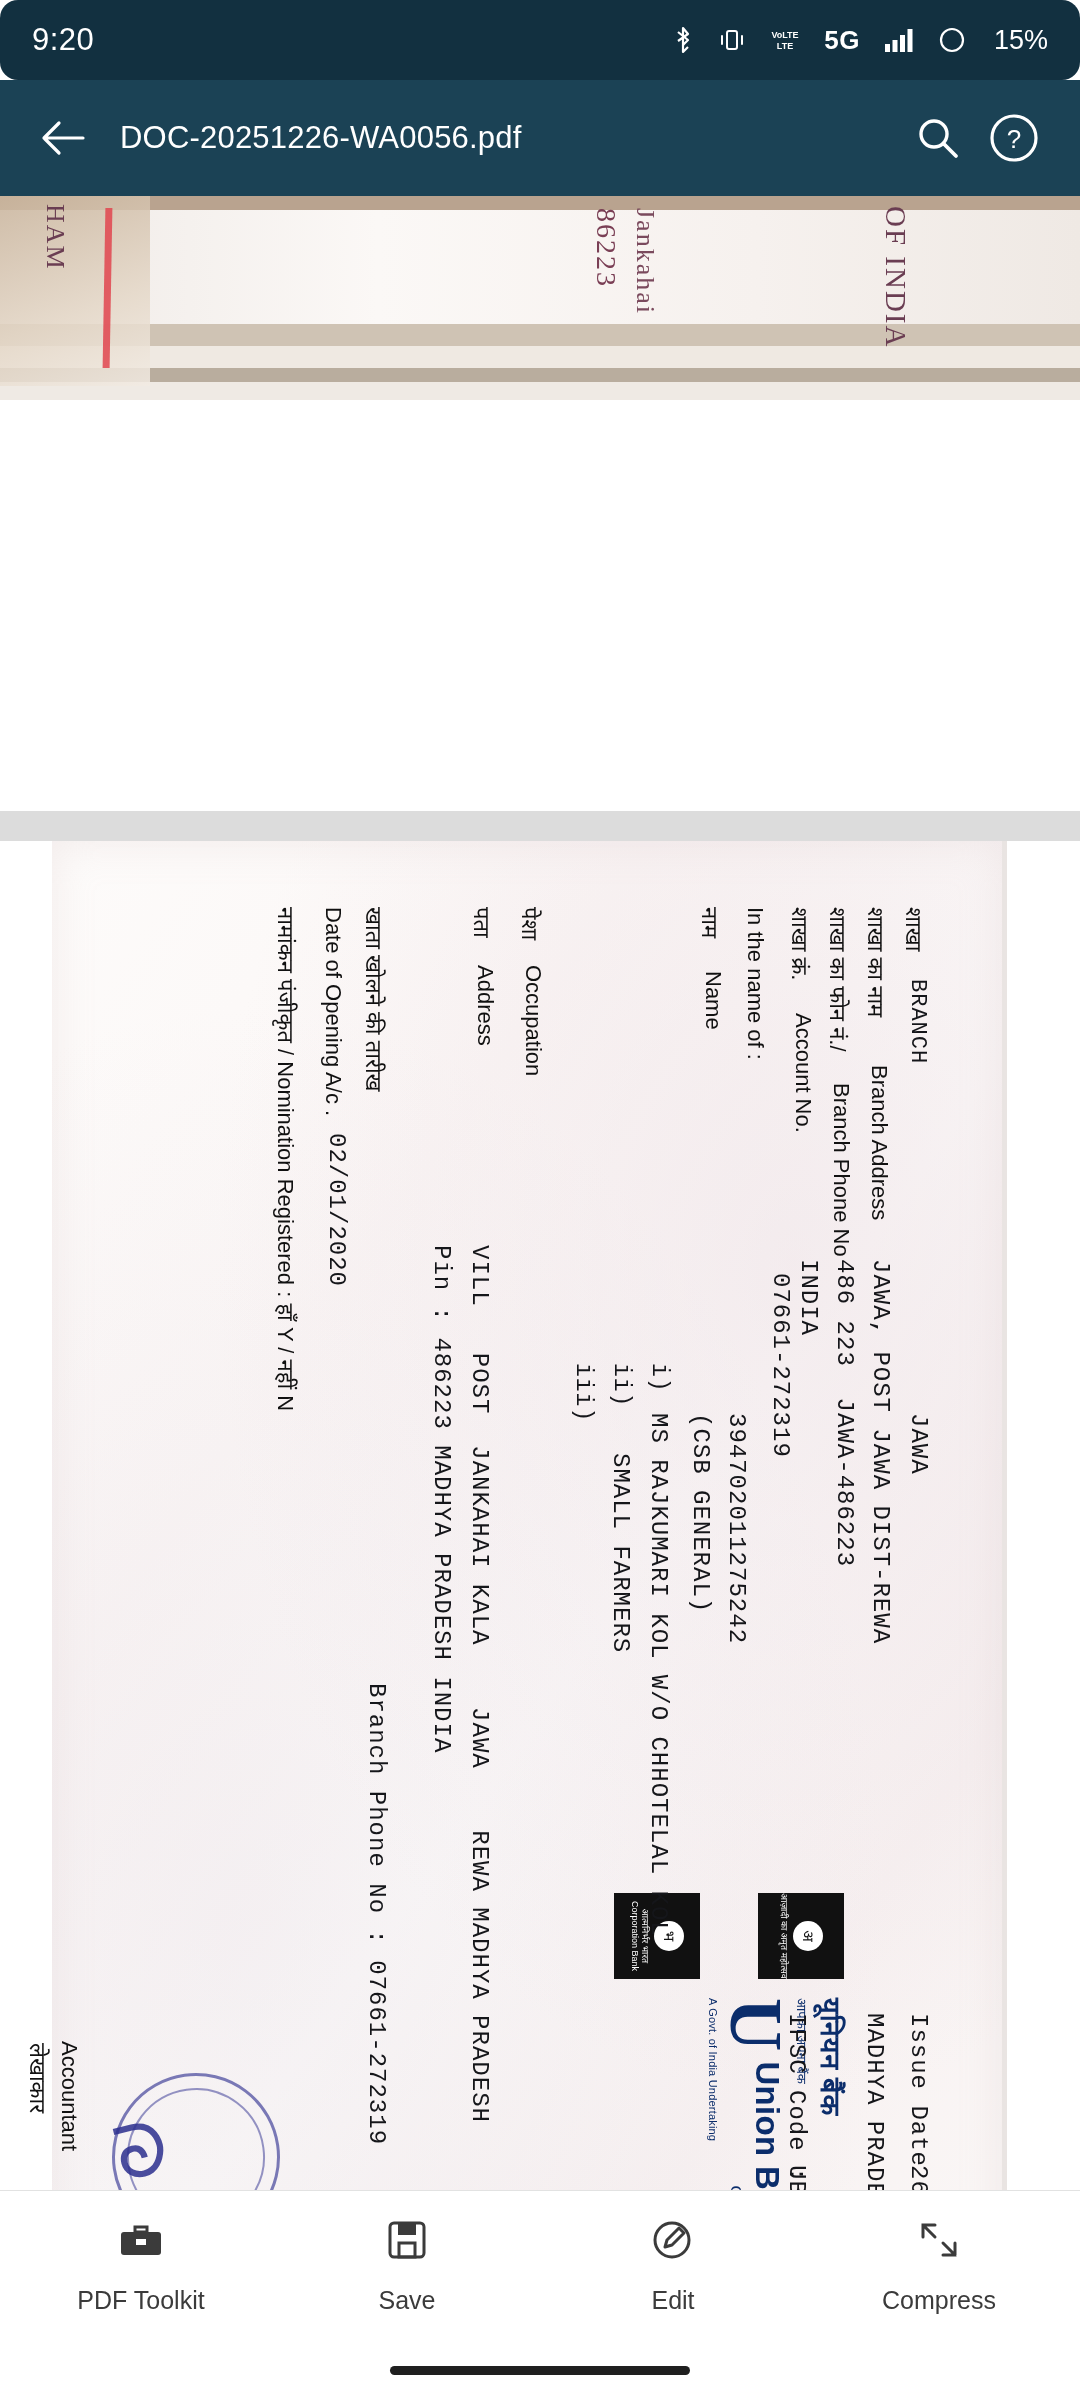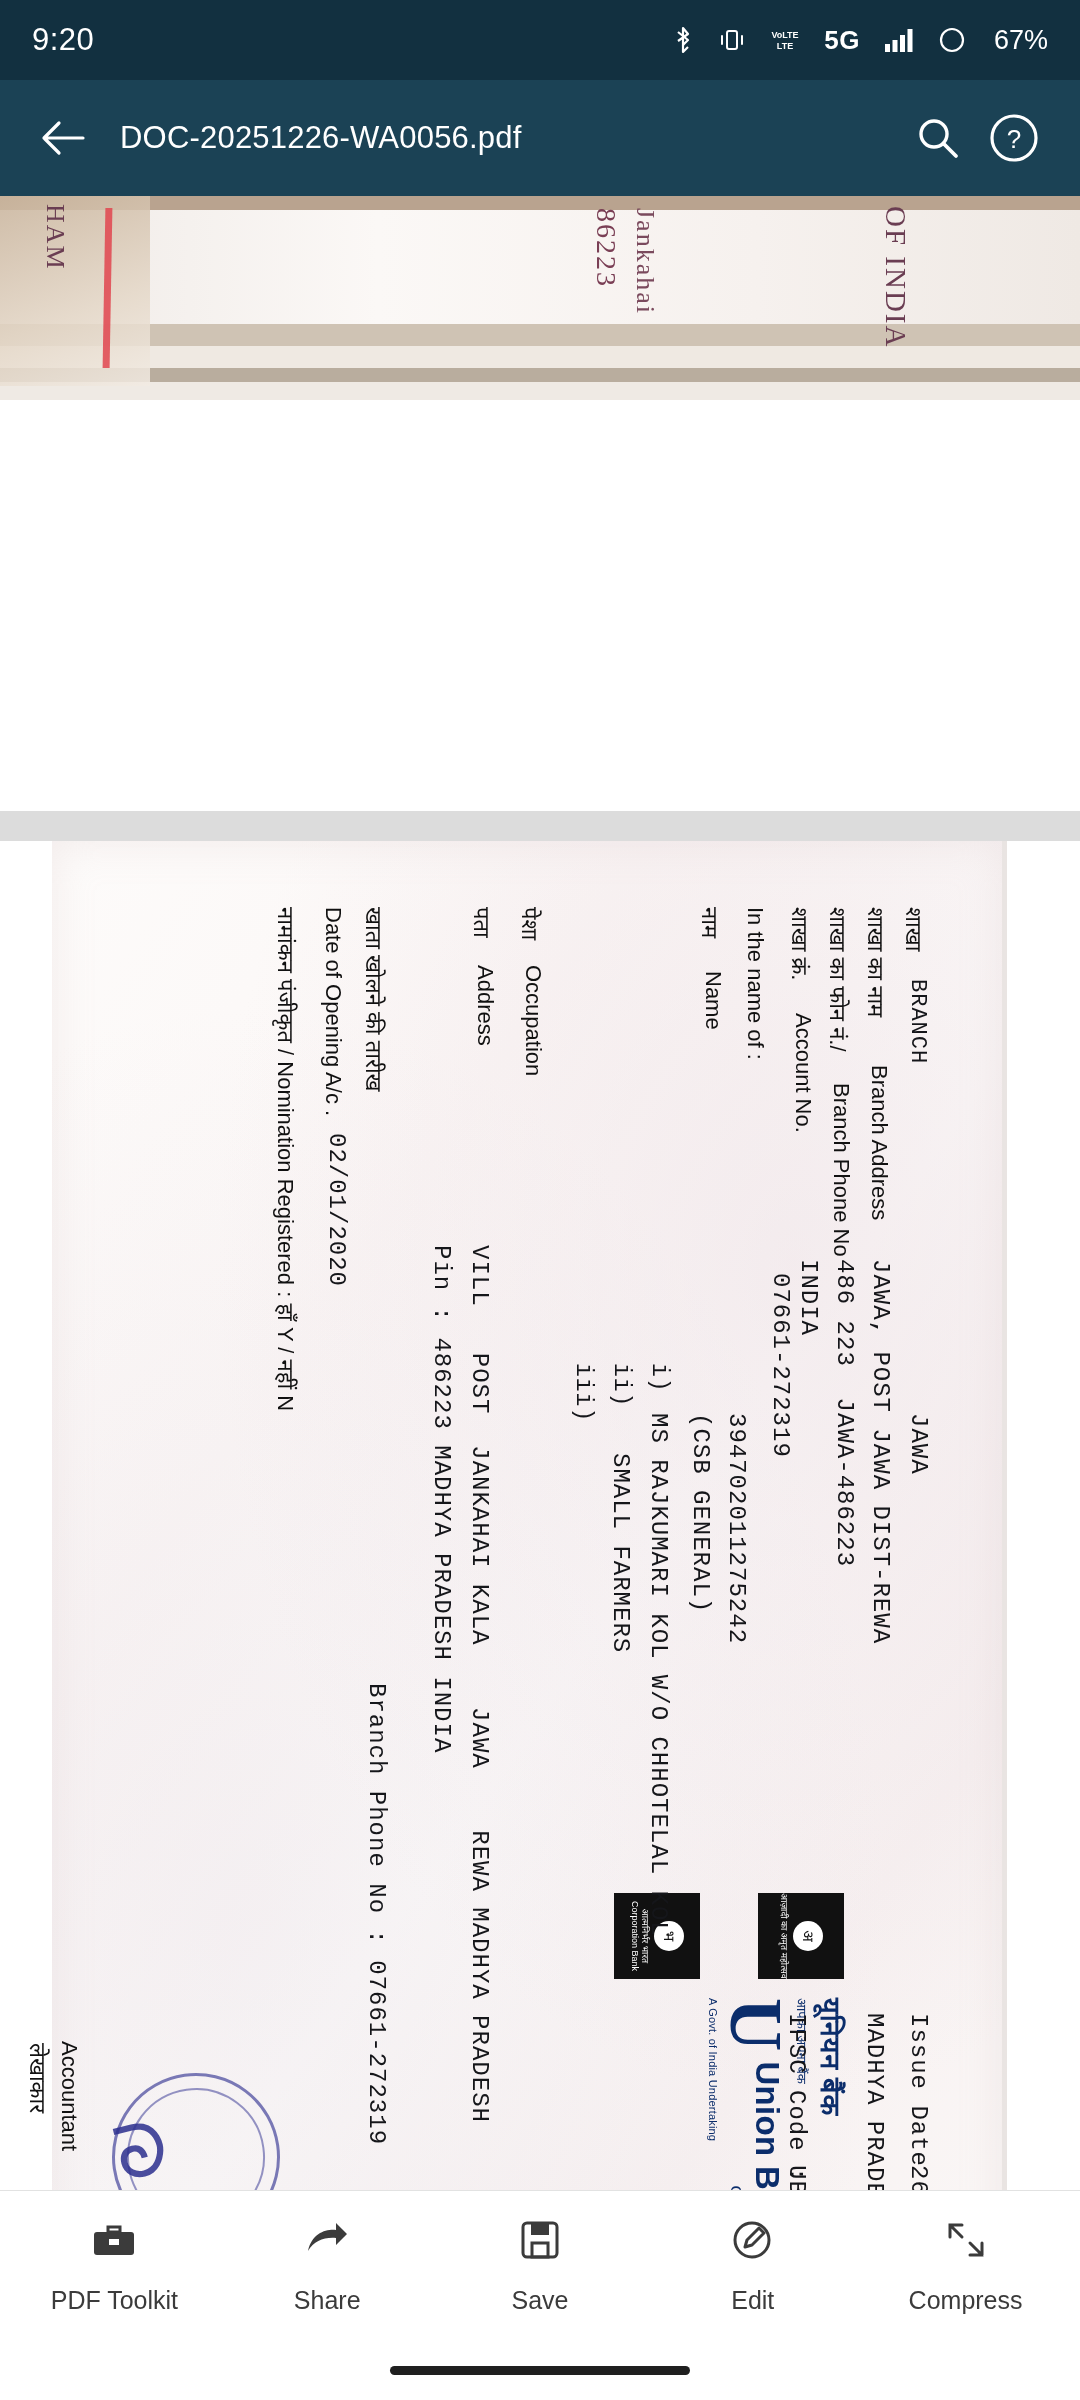--- a/index.html
+++ b/index.html
@@ -17,20 +17,21 @@
   }
 
   
   .status-bar {
     height: 80px;
     background: #123040;
     color: #ffffff;
     display: flex; align-items: center;
     padding: 0 32px;
     flex: 0 0 auto;
+    border-radius: 18px;
   }
   .status-clock { font-size: 31px; letter-spacing: .5px; }
   .status-spacer { flex: 1; }
   .status-icons { display: flex; align-items: center; gap: 24px; }
   .status-icons .ic { display: inline-flex; align-items: center; justify-content: center; }
   .badge-voLTE {
     font-size: 13px; line-height: 1.0; text-align: center;
     letter-spacing: 0; font-weight: 700;
   }
   .txt5g { font-size: 26px; font-weight: 600; letter-spacing: .5px; }
@@ -220,21 +221,21 @@
             <rect x="8.5" y="13" width="5" height="12" fill="#fff"></rect>
             <rect x="16" y="8" width="5" height="17" fill="#fff"></rect>
             <rect x="23.5" y="2" width="5" height="23" fill="#fff"></rect>
           </svg>
       </span>
       <span class="ic">
         <svg width="28" height="28" viewBox="0 0 28 28">
             <circle cx="14" cy="14" r="11" fill="none" stroke="#fff" stroke-width="2.2"></circle>
           </svg>
       </span>
-      <span class="battery-pct">67%</span>
+      <span class="battery-pct">15%</span>
     </span>
   </div>
 
   <div class="app-bar">
     <div class="back-btn">
       <svg width="46" height="40" viewBox="0 0 46 40">
           <path d="M43 20 L4 20 M19 5 L4 20 L19 35" fill="none" stroke="#fff" stroke-width="3.2" stroke-linecap="round" stroke-linejoin="round"></path>
         </svg>
     </div>
     <div class="title-wrap">
@@ -366,28 +367,20 @@
       <span class="glyph">
         <svg width="46" height="42" viewBox="0 0 46 42">
             <path d="M17 8 h12 v5 h-12z" fill="none" stroke="#3b3b3b" stroke-width="3"></path>
             <rect x="3" y="13" width="40" height="23" rx="3" fill="#3b3b3b"></rect>
             <rect x="18" y="20" width="10" height="6" fill="#fff"></rect>
           </svg>
       </span>
       <span class="lbl">PDF Toolkit</span>
     </div>
 
-    <div class="tool">
-      <span class="glyph">
-        <svg width="46" height="42" viewBox="0 0 46 42">
-            <path d="M4 32 C8 14, 22 10, 32 11 L32 4 L43 15 L32 26 L32 19 C20 18, 10 22, 4 32 Z" fill="#3b3b3b"></path>
-          </svg>
-      </span>
-      <span class="lbl">Share</span>
-    </div>
 
     <div class="tool">
       <span class="glyph">
         <svg width="42" height="42" viewBox="0 0 42 42">
             <rect x="4" y="4" width="34" height="34" rx="4" fill="none" stroke="#3b3b3b" stroke-width="3"></rect>
             <rect x="12" y="4" width="18" height="12" fill="#3b3b3b"></rect>
             <rect x="13" y="24" width="16" height="14" fill="none" stroke="#3b3b3b" stroke-width="3"></rect>
           </svg>
       </span>
       <span class="lbl">Save</span>

